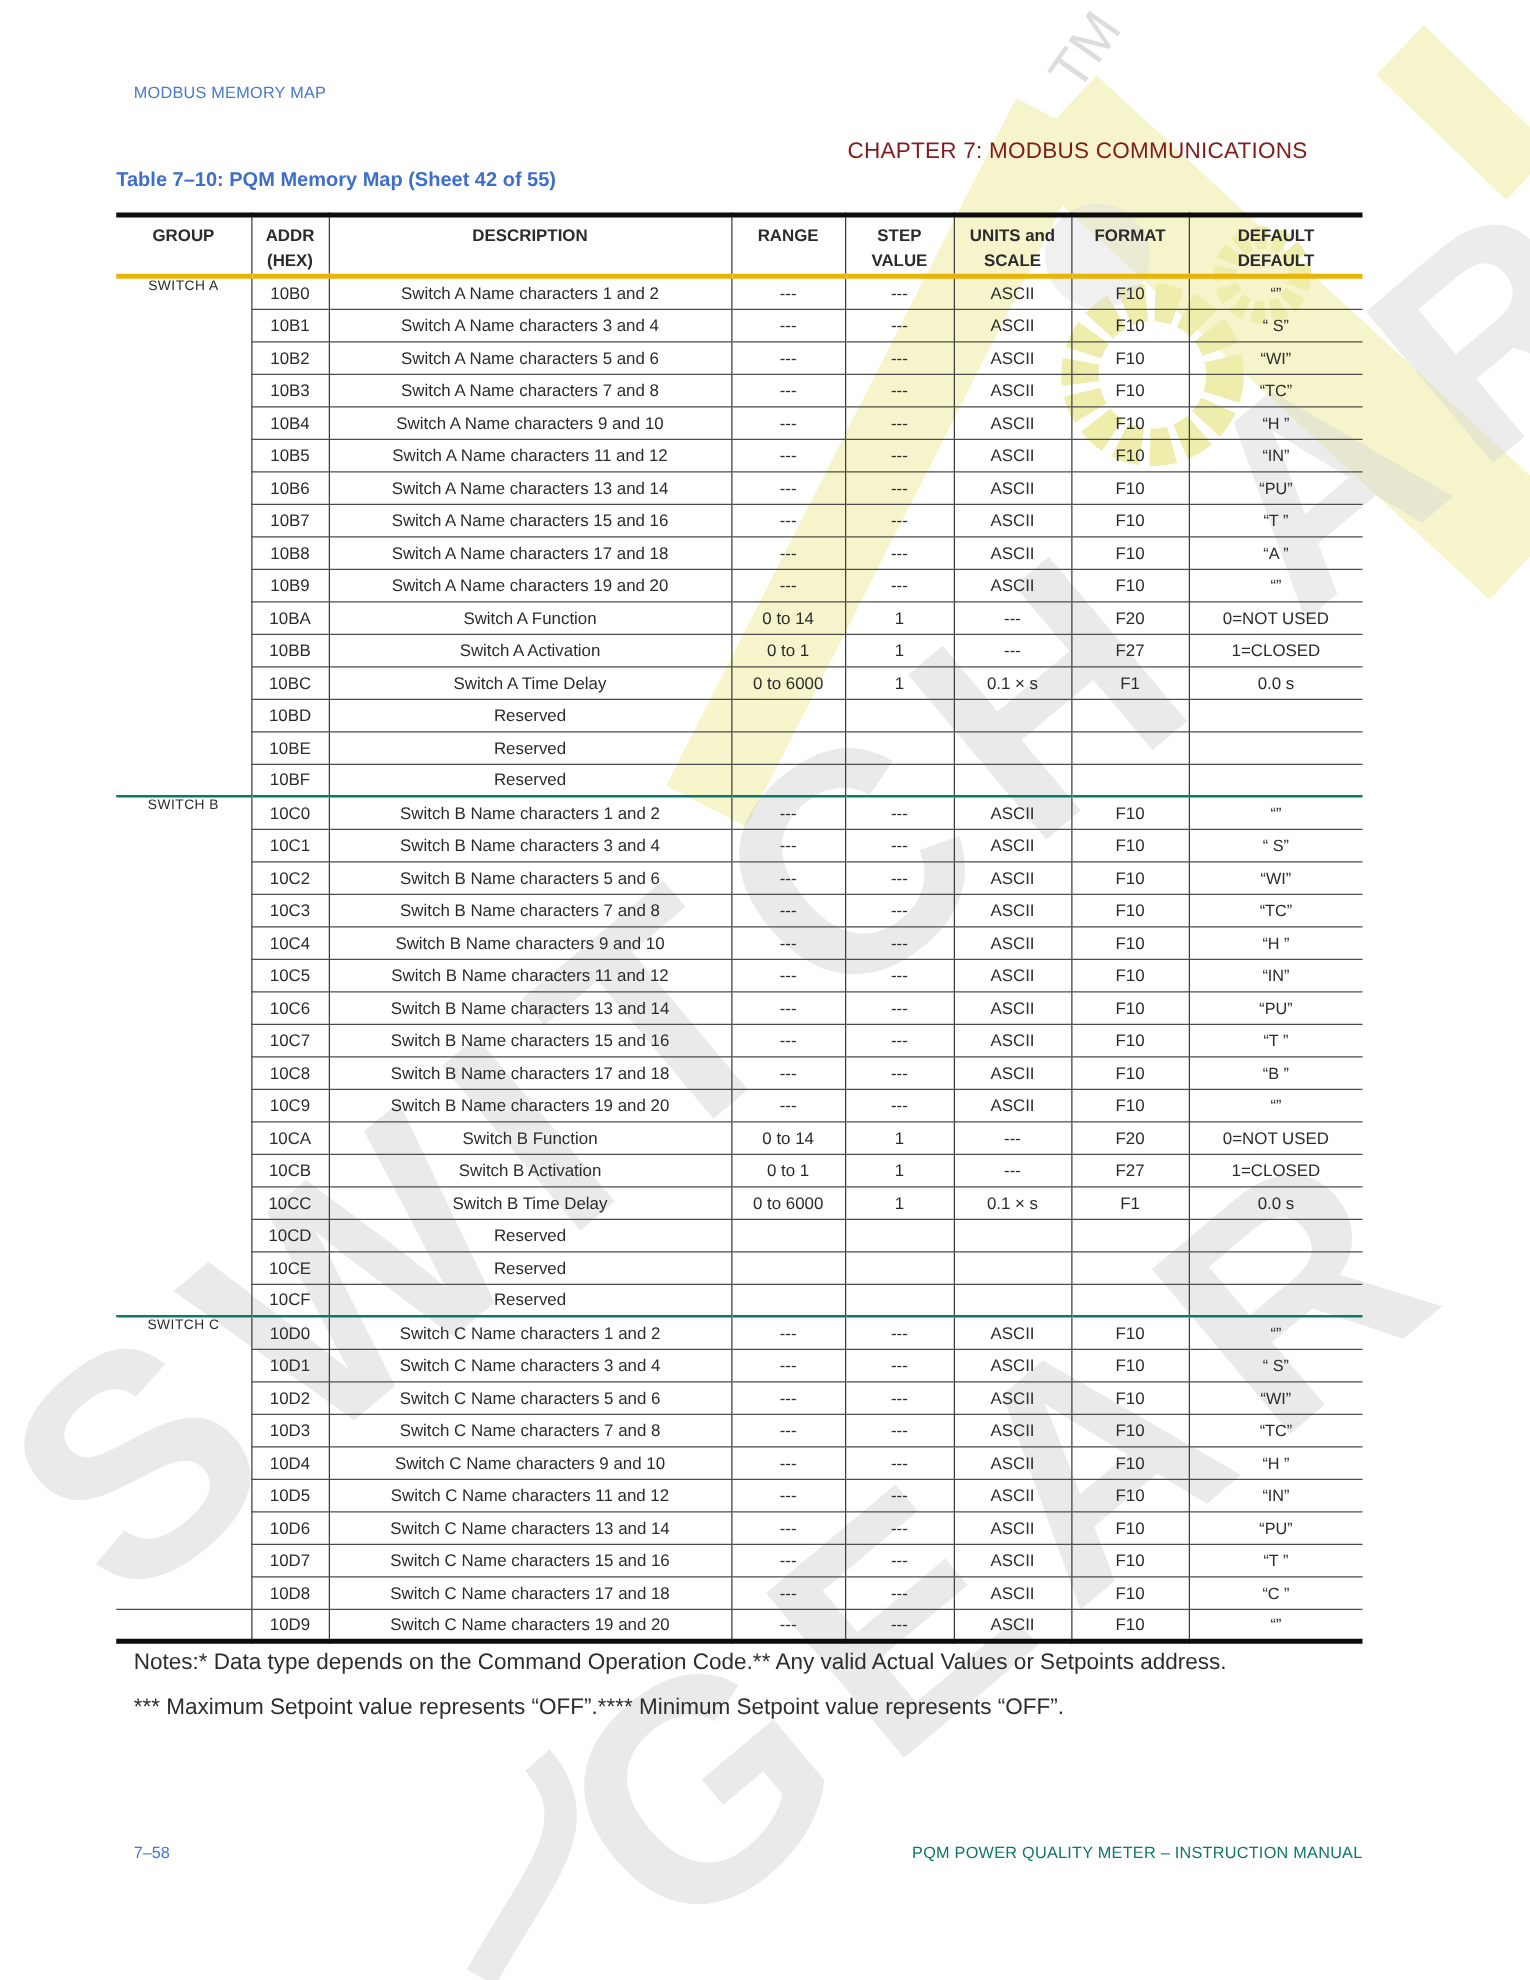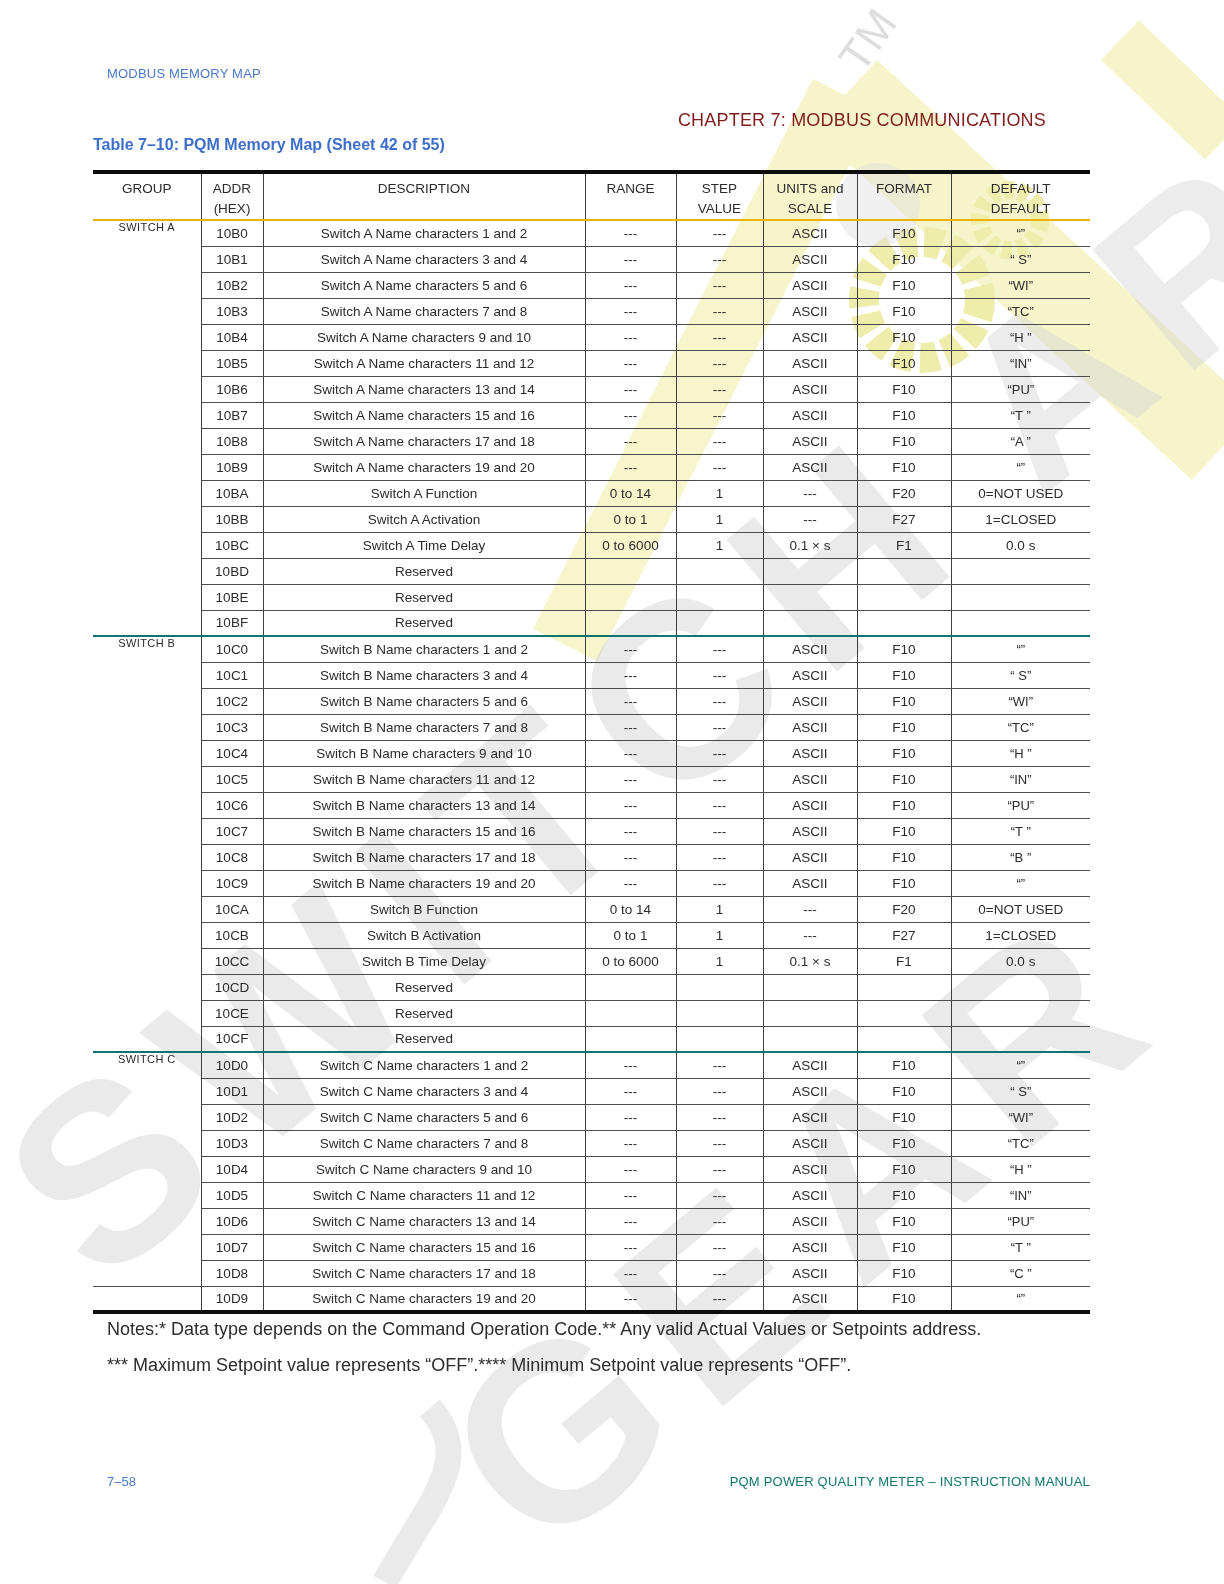--- a/index.html
+++ b/index.html
@@ -14,22 +14,22 @@
   .hdr-right{position:absolute;right:178px;top:66px;font-size:18px;color:#7f1d1d;letter-spacing:.2px;margin-top:44px;}
 
   .tbl-title{position:absolute;left:93px;top:136px;width:997px;text-align:left;
     font-size:16px;font-weight:bold;color:#3d6fca;}
 
   .tbl-wrap{position:absolute;left:93px;top:170px;}
   table.mm{border-collapse:collapse;table-layout:fixed;width:997px;
     border-top:4px solid #0d0d0d;border-bottom:4px solid #0d0d0d;
     font-size:13.5px;color:#2b2b2b;}
   table.mm th, table.mm td{padding:0 3px;text-align:center;overflow:hidden;white-space:nowrap;}
-  table.mm th{font-weight:normal;vertical-align:top;padding-top:5px;line-height:20px;
-    height:48px;border-bottom:2px solid #eab308;border-right:1px solid #3f3f3f;box-sizing:border-box;}
+  table.mm th{font-weight:bold;vertical-align:top;padding-top:5px;line-height:20px;
+    height:48px;border-bottom:4px solid #eab308;border-right:1px solid #3f3f3f;box-sizing:border-box;}
   table.mm th:last-child{border-right:none;}
   table.mm td{height:26px;border-right:1px solid #3f3f3f;border-bottom:1px solid #4c4c4c;box-sizing:border-box;}
   table.mm td:last-child{border-right:none;}
   td.group-cell{font-size:11px;vertical-align:top;padding-top:6px;letter-spacing:.4px;border-bottom:1px solid #4c4c4c;}
   tr.group-first td{border-top:2px solid #0f766e;}
   td.quote{font-size:13px;}
 
   .notes{position:absolute;left:107px;top:1320px;width:1000px;font-size:18px;color:#2d2d2d;}
   .notes p{margin:0 0 17px 0;line-height:19px;}
 

